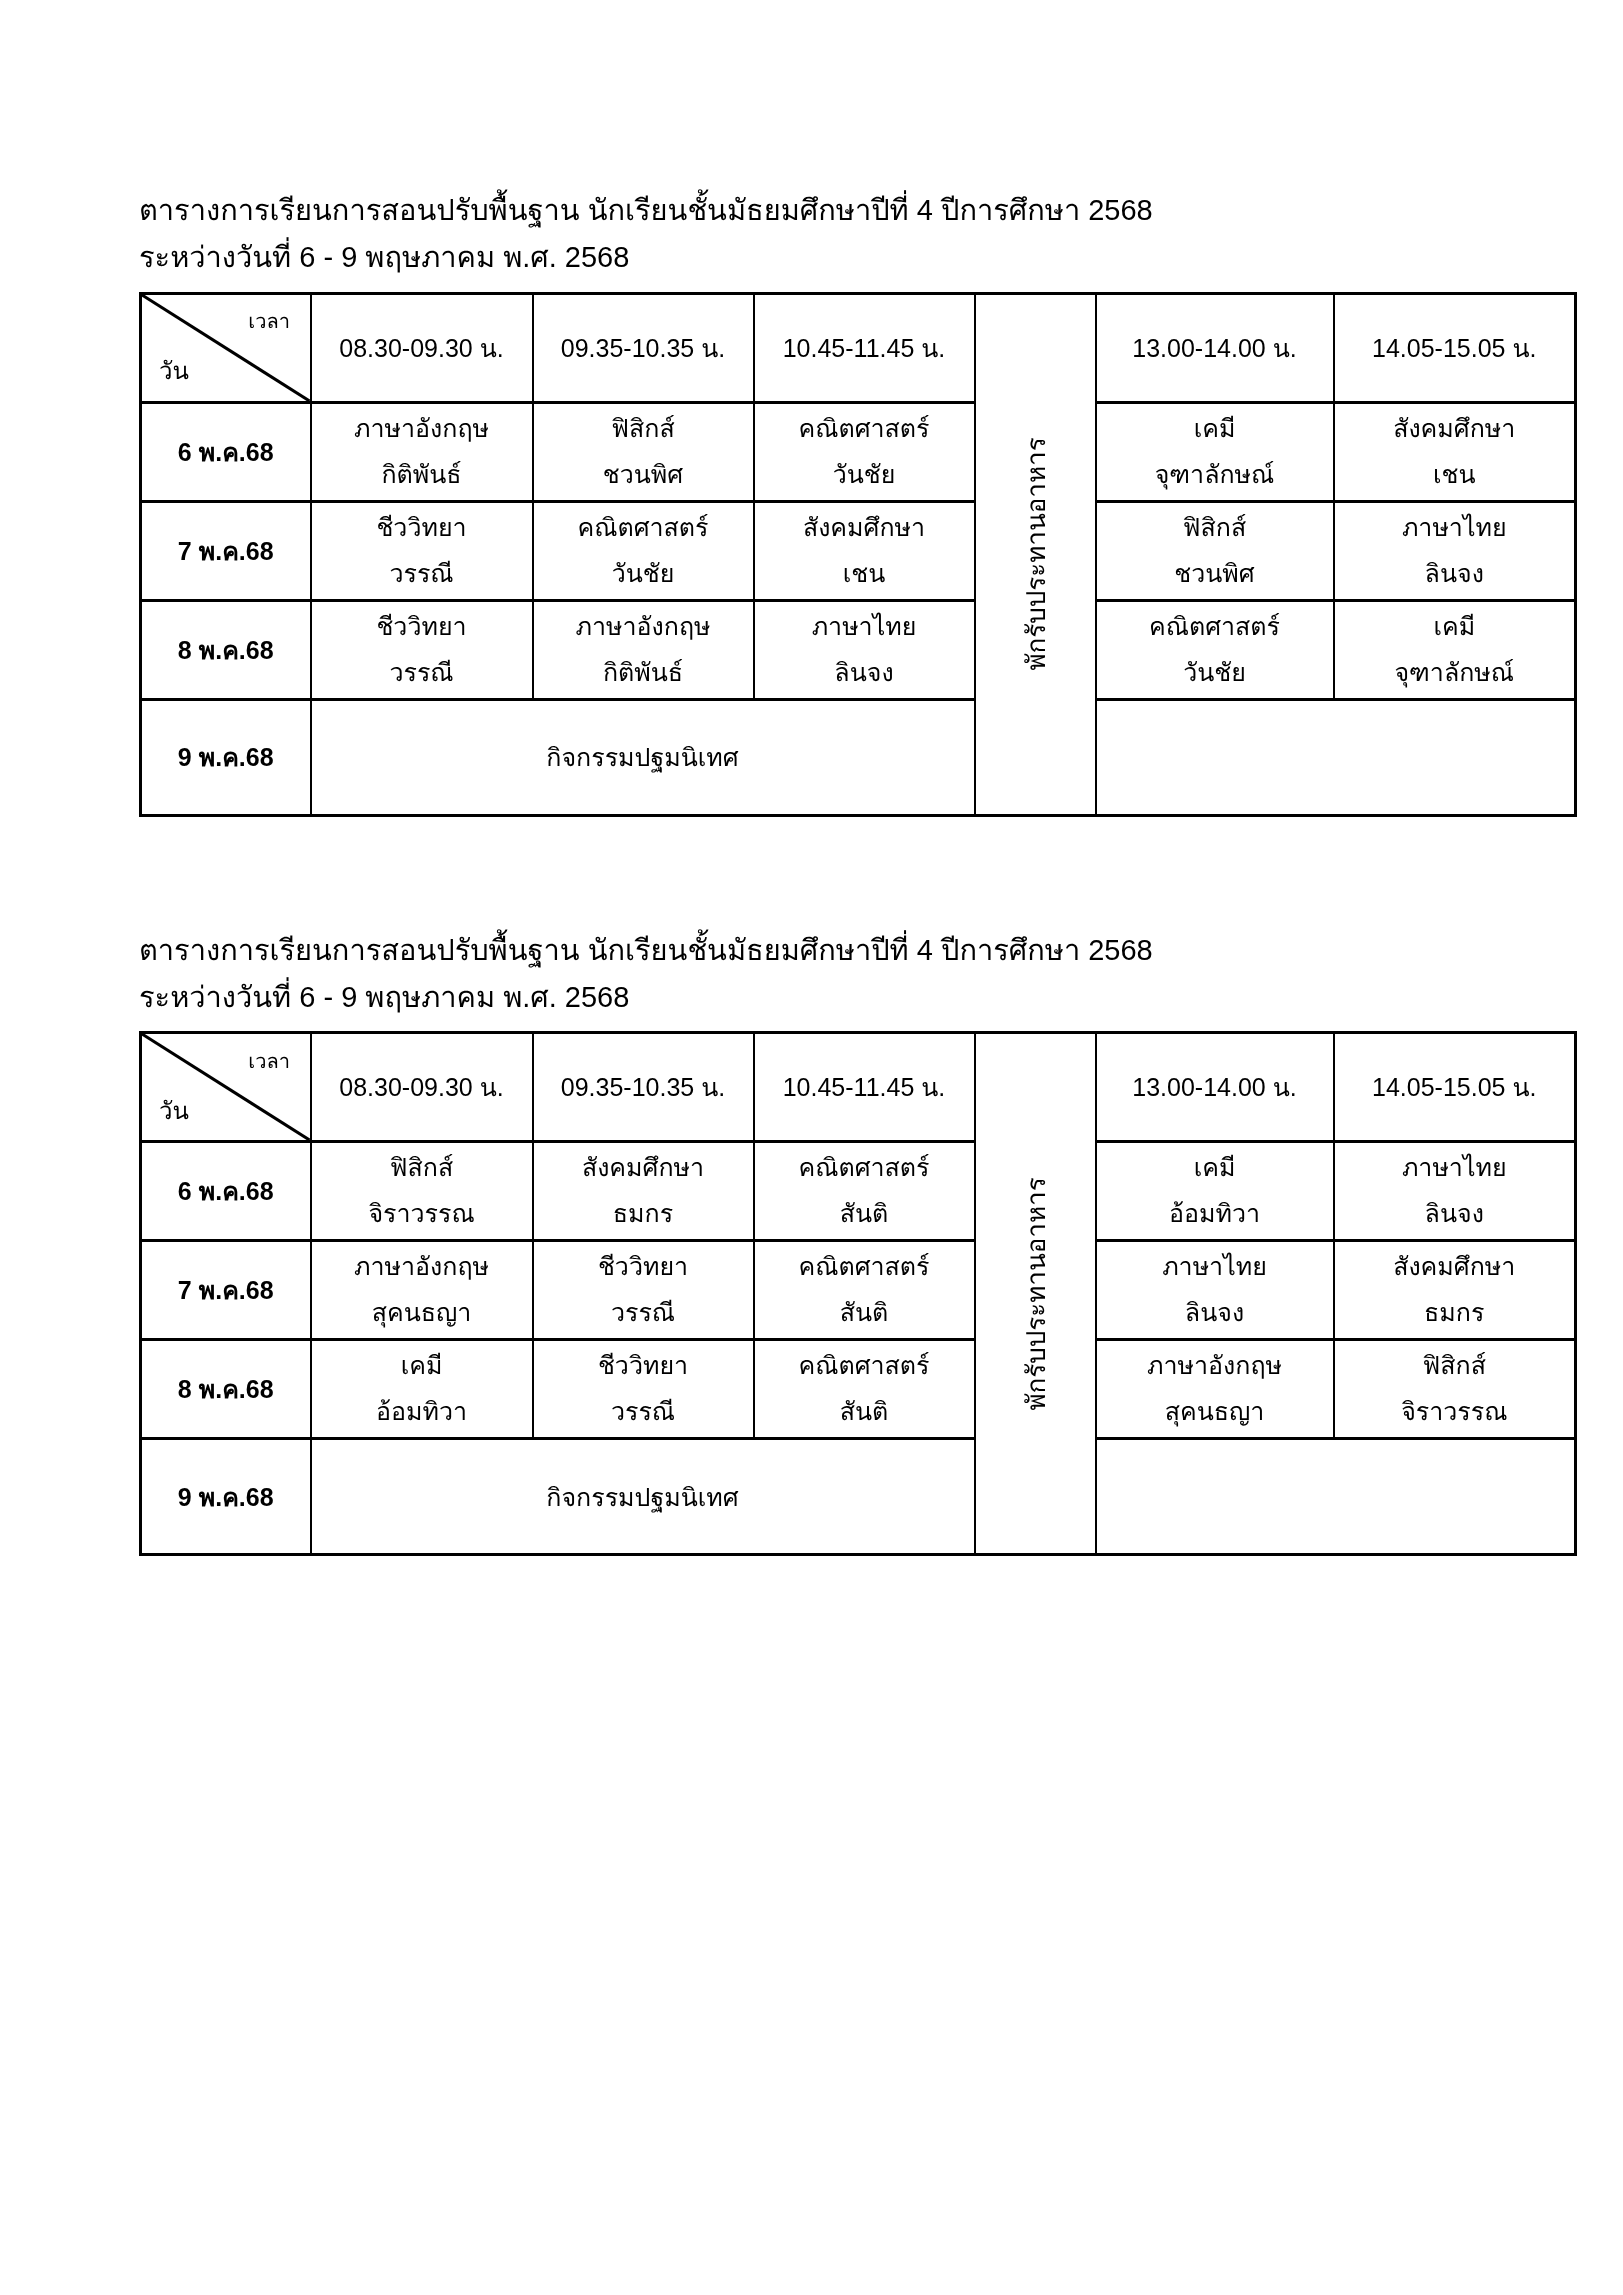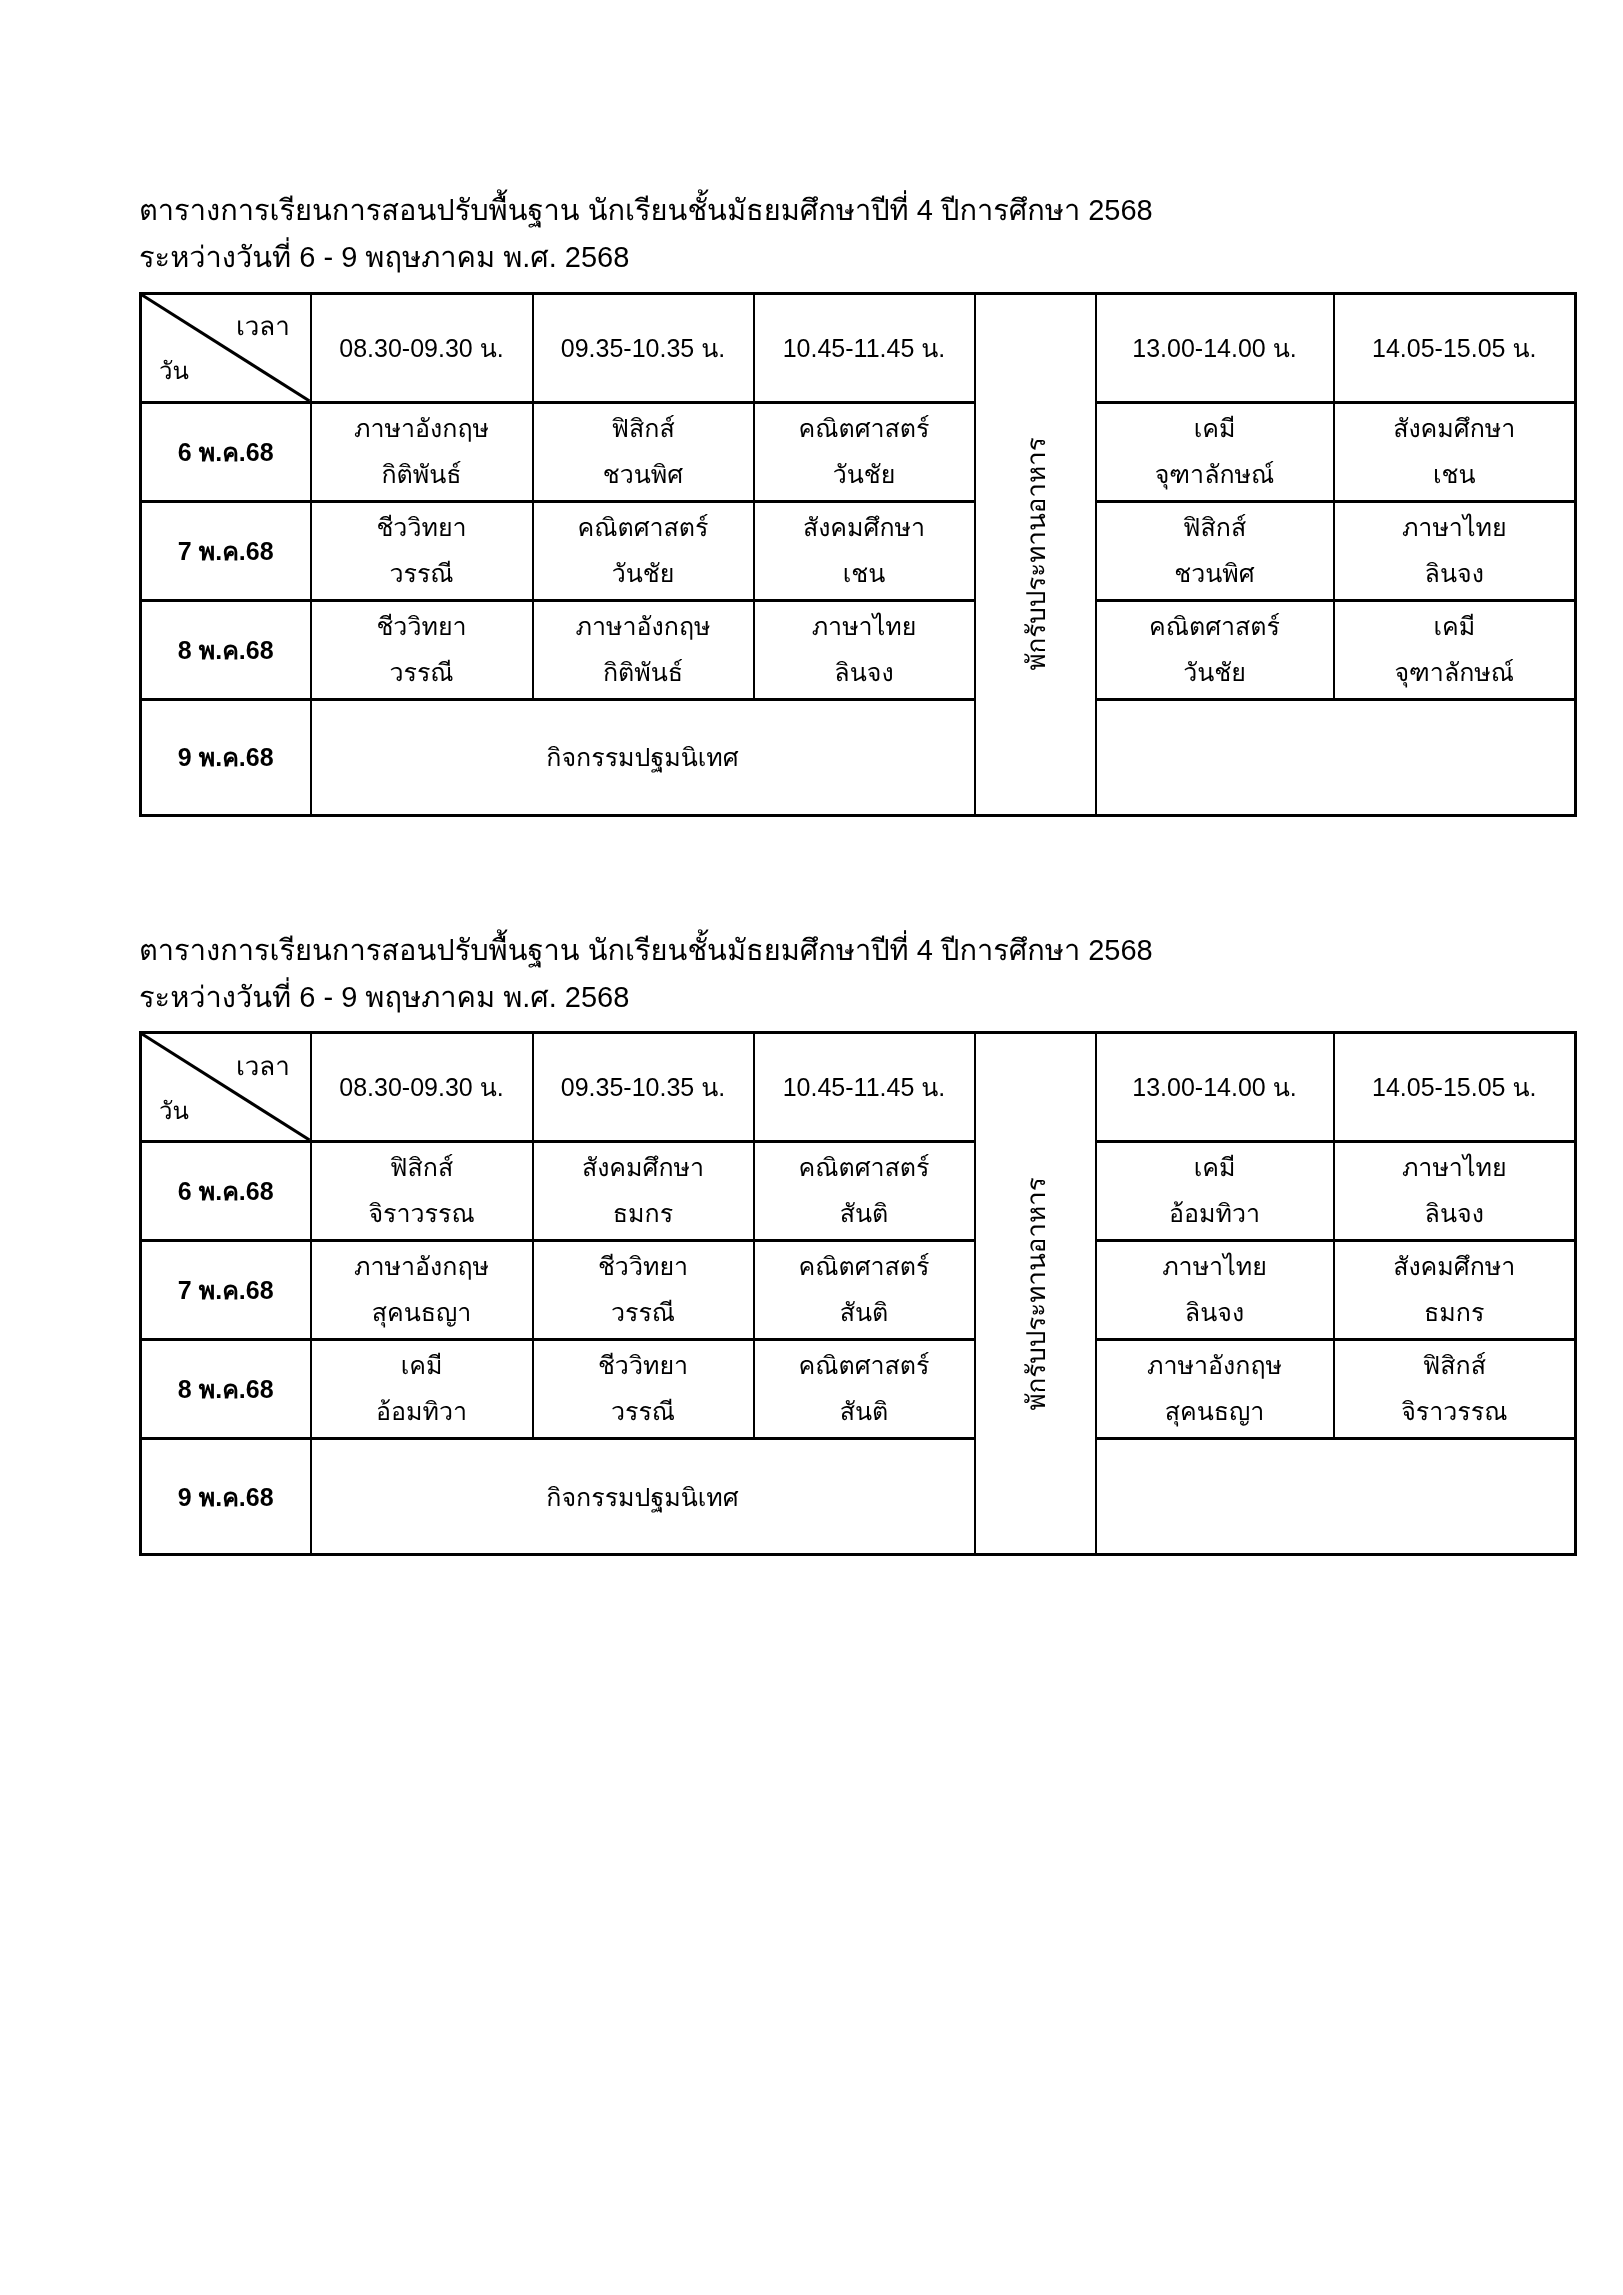--- a/index.html
+++ b/index.html
@@ -36,21 +36,21 @@
     font-size:25px;
     overflow:hidden;
   }
   tr.header-row{height:109px;}
   tr.day-row{height:99px;}
   tr.last-row{height:116px;}
   td.time-cell{font-size:26px;}
   td.day-cell{font-weight:bold;font-size:28px;margin-left:48px;}
   td.corner-cell{position:relative;}
   .corner-svg{position:absolute;left:0;top:0;width:100%;height:100%;display:block;}
-  .corner-time{position:absolute;top:10.5px;right:19.6px;font-size:26px;}
+  .corner-time{position:absolute;top:10.5px;right:19.6px;font-size:20px;}
   .corner-day{position:absolute;bottom:10.5px;left:17px;font-size:24px;}
   td.lunch-cell{position:relative;}
   .lunch-label{
     position:absolute;left:50%;top:50%;
     transform:translate(-50%,-50%) rotate(-90deg);
     white-space:nowrap;
     font-size:26px;
   }
   .subject-wrap{
     display:flex;flex-direction:column;

